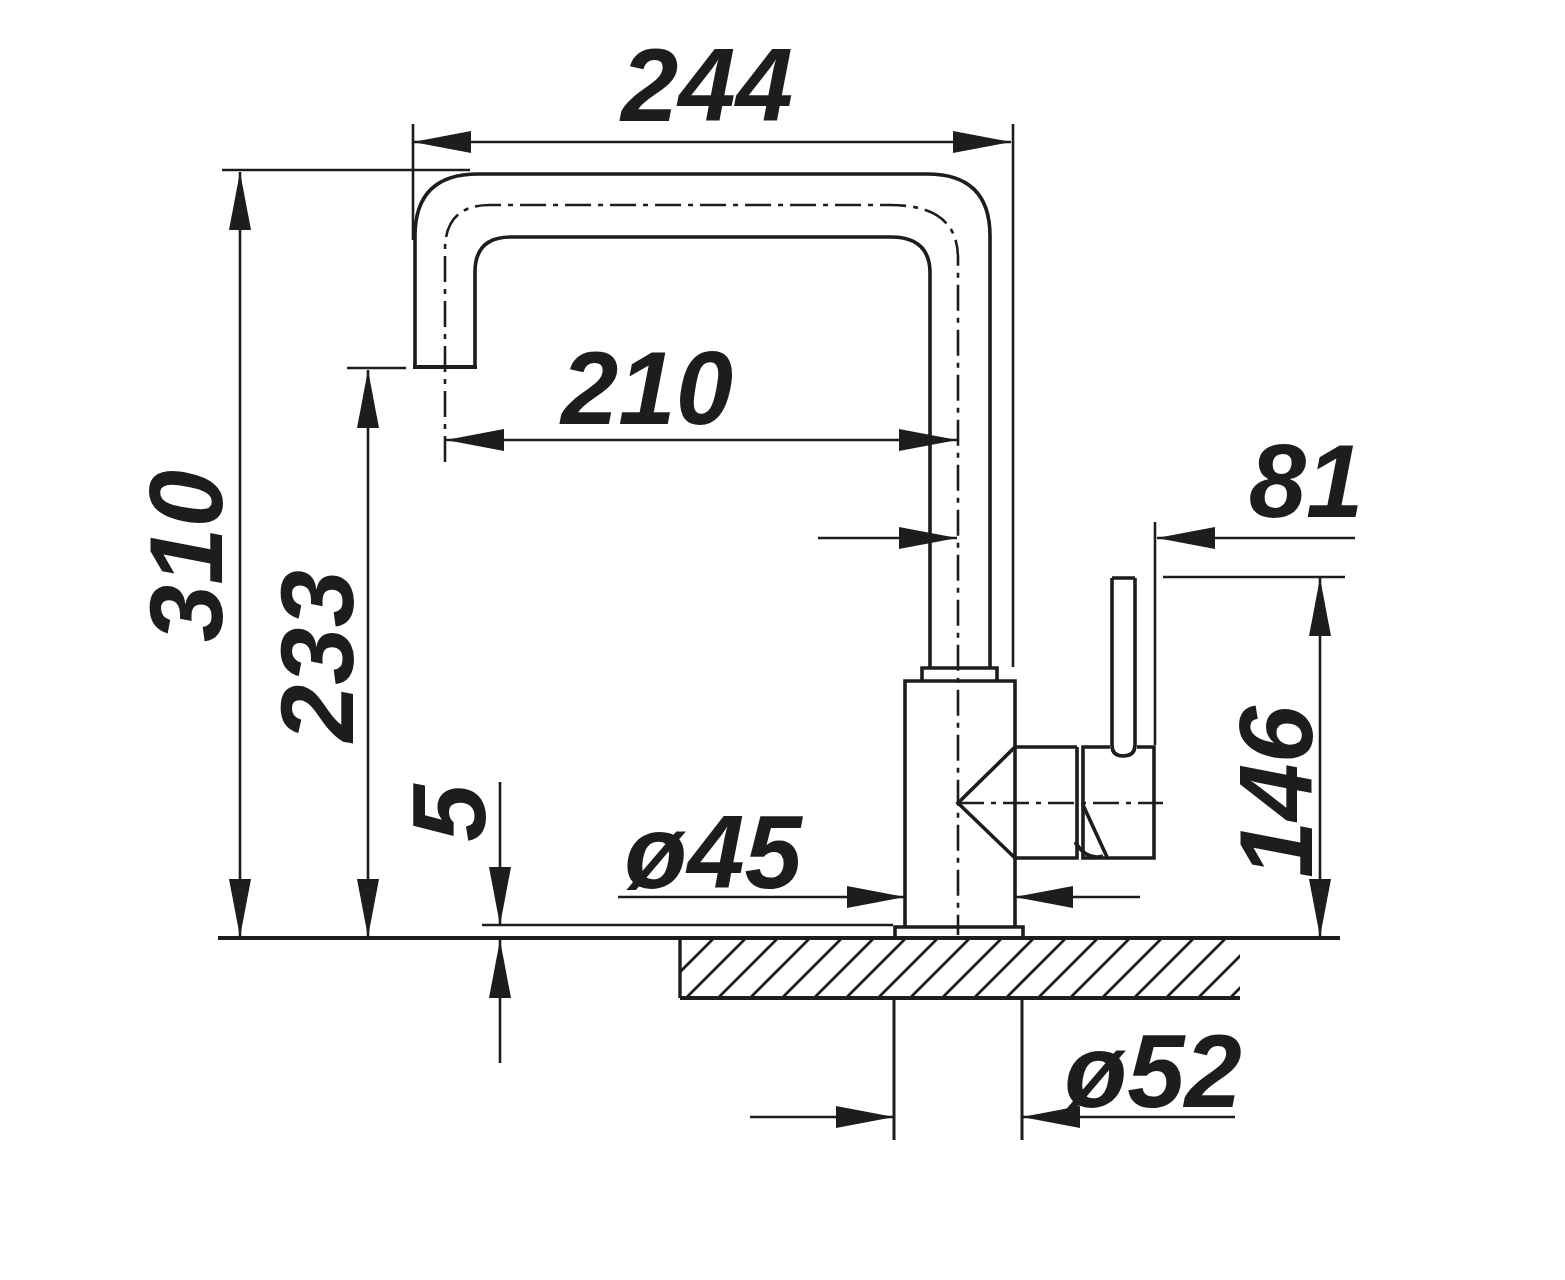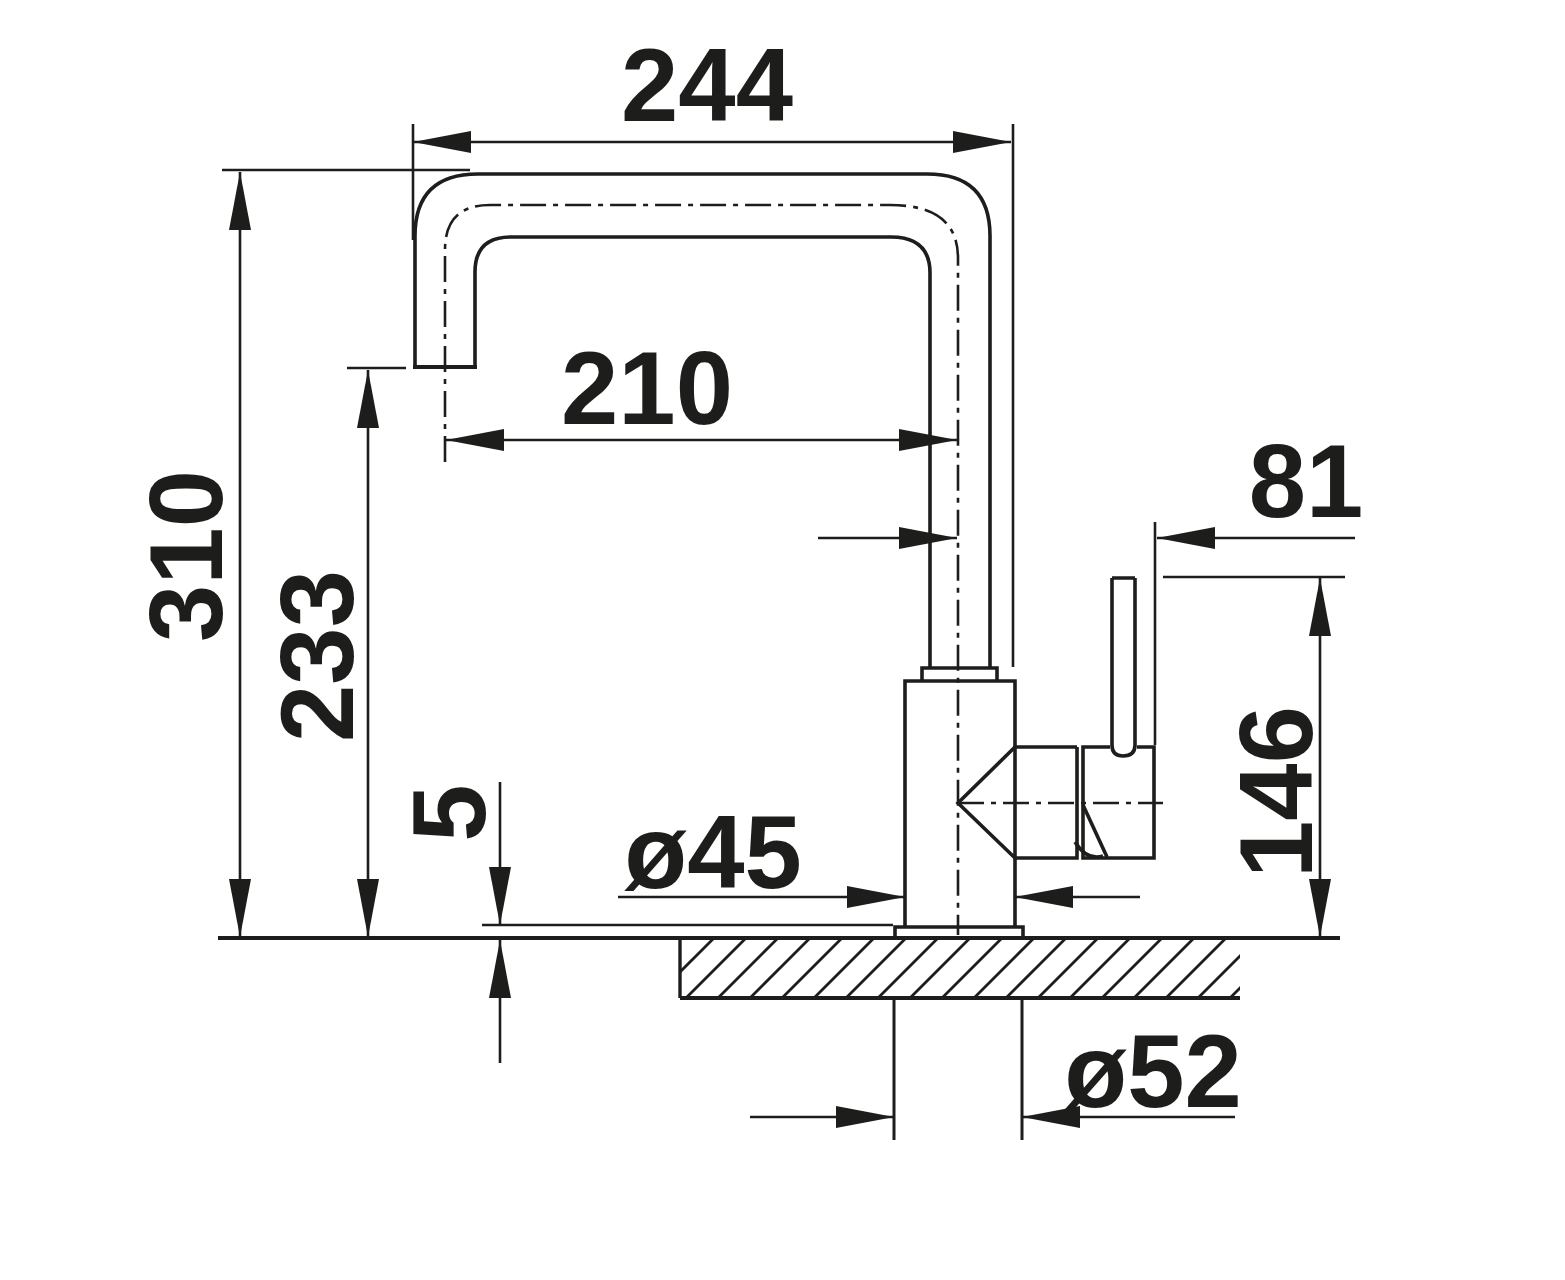--- a/index.html
+++ b/index.html
@@ -1,16 +1,16 @@
 <!DOCTYPE html>
 <html><head>
 <meta charset="utf-8">
 <style>
   html,body{margin:0;padding:0;background:#ffffff;}
-  .stage{position:relative;width:1565px;height:1280px;background:#ffffff;overflow:hidden;}
+  .stage{position:relative;width:1565px;height:1280px;background:#ffffff;overflow:hidden;font-style:italic;}
   svg{display:block;}
   text{font-family:"Liberation Sans","DejaVu Sans",sans-serif;font-weight:700;font-size:103px;}
 </style>
 </head>
 <body>
 
 <div class="stage">
 <svg width="1565" height="1280" viewBox="0 0 1565 1280" xmlns="http://www.w3.org/2000/svg">
 
   <defs>

